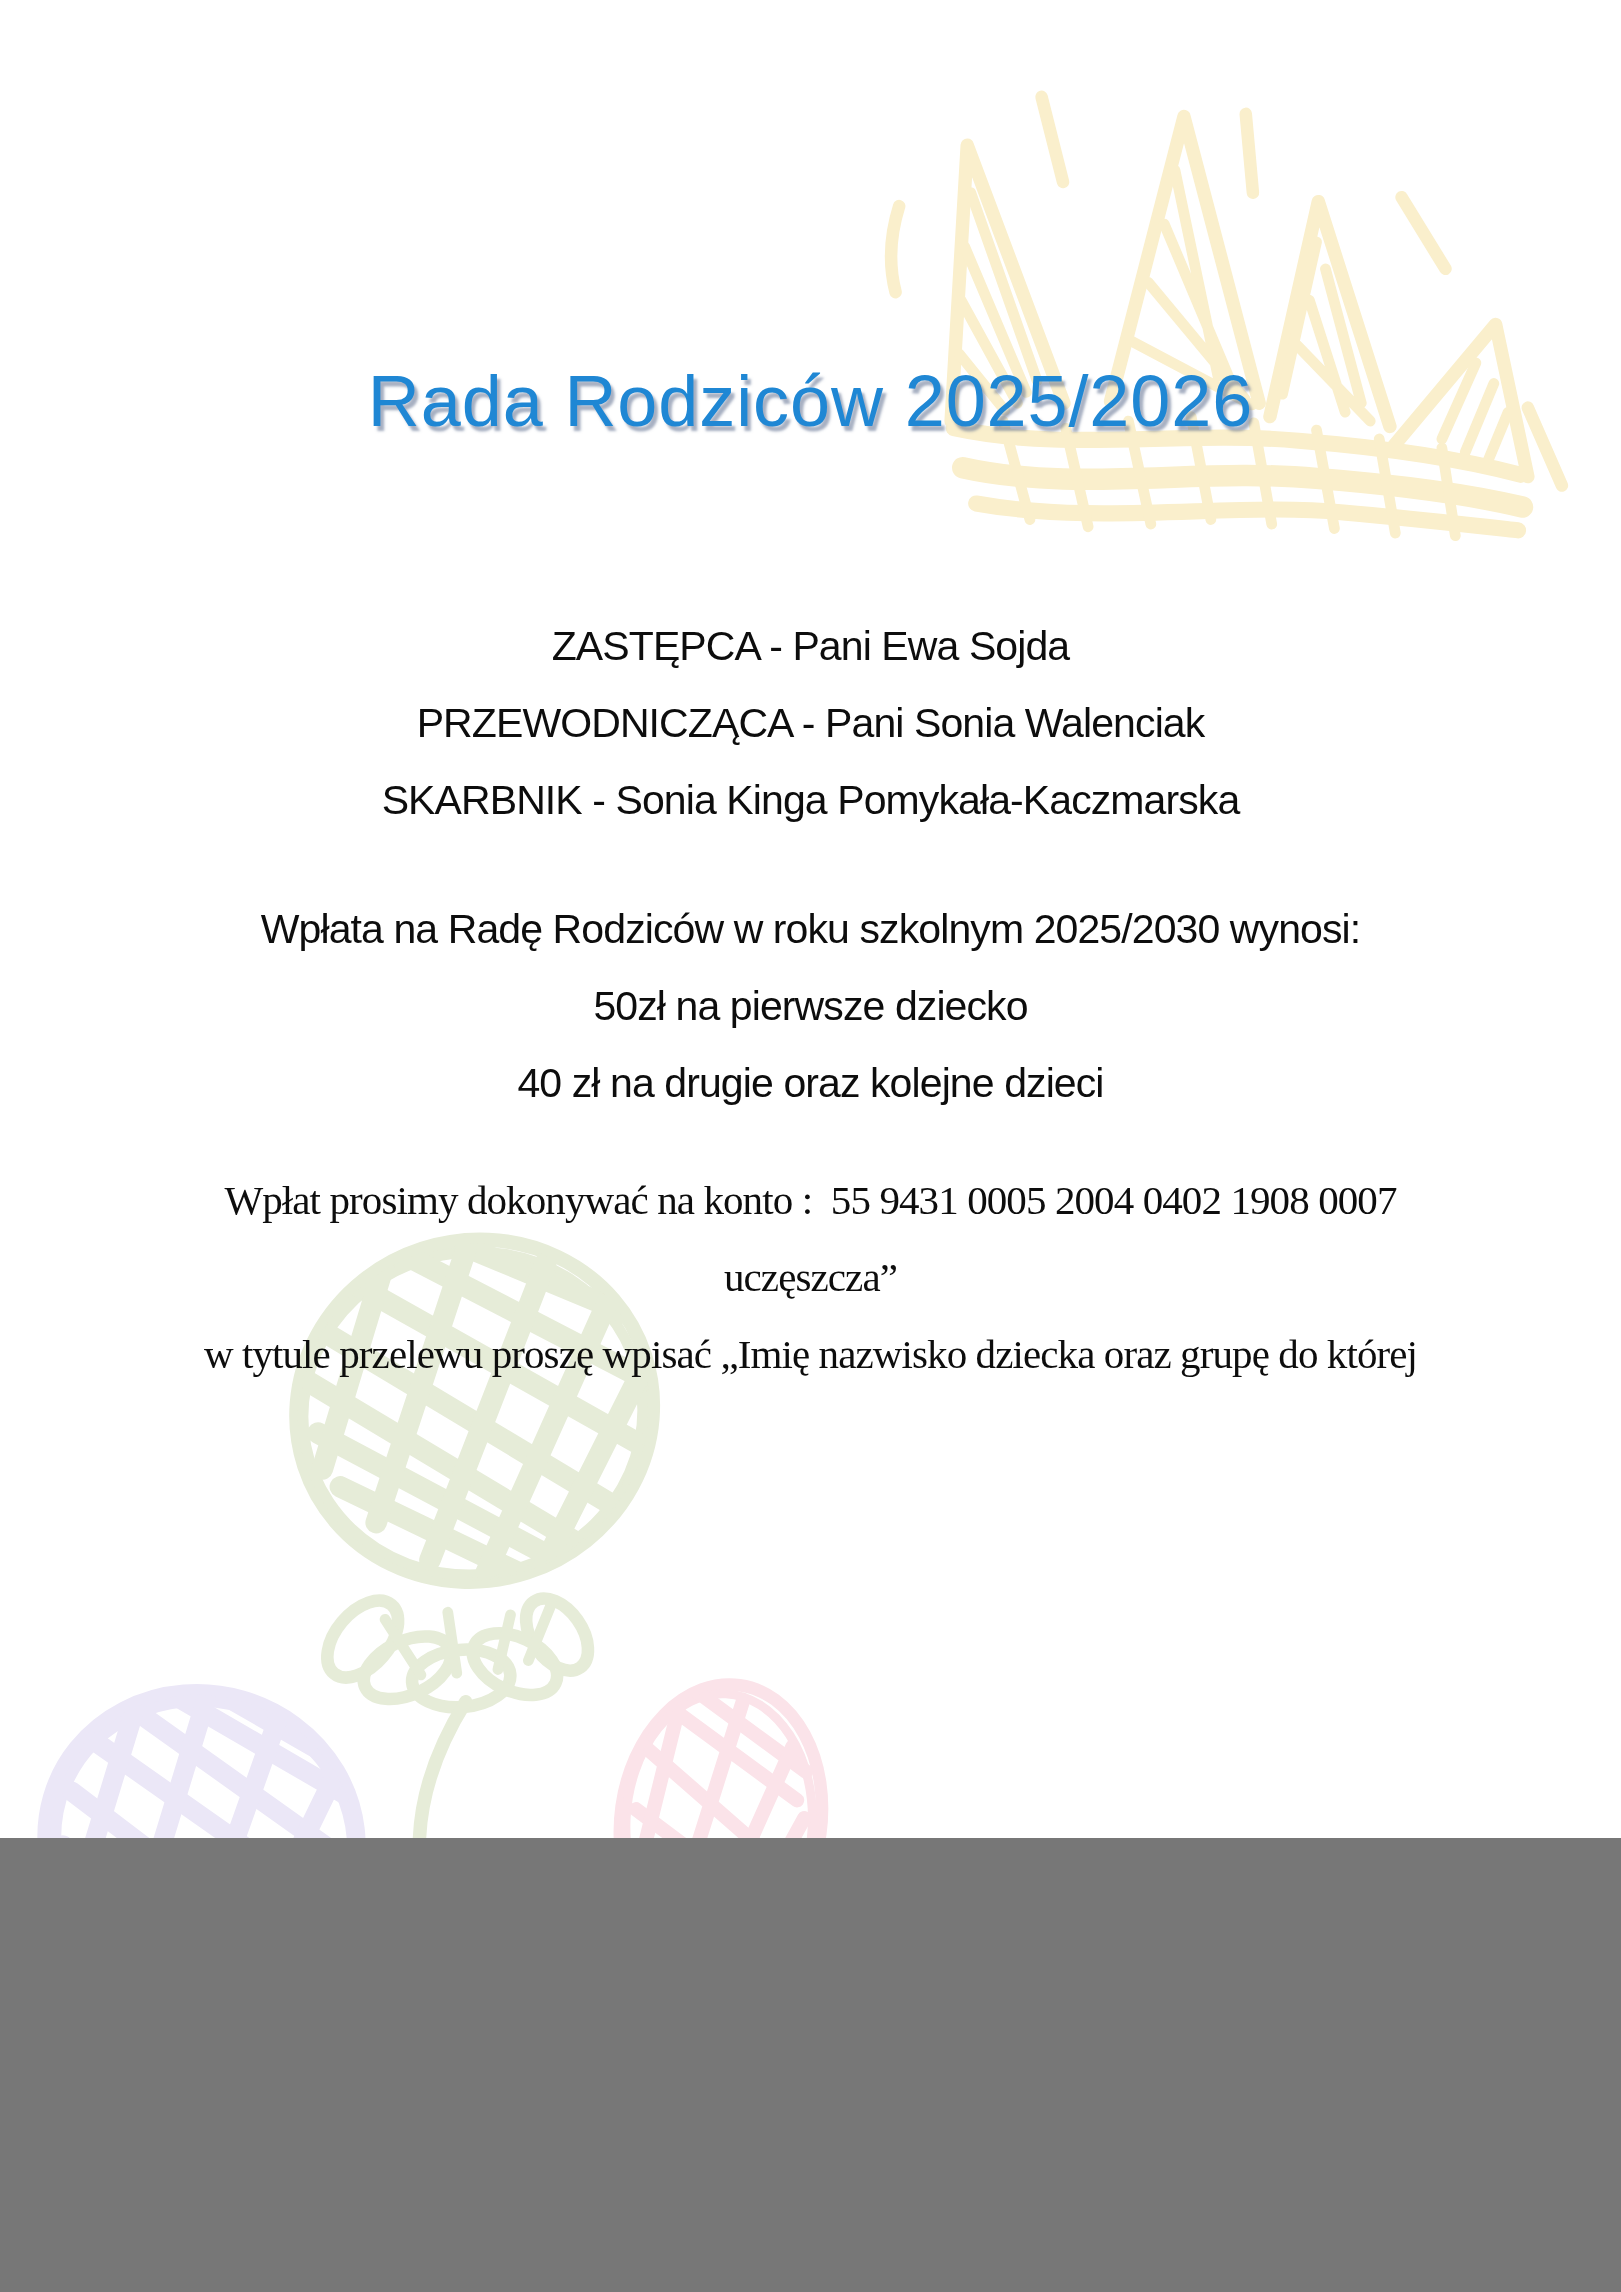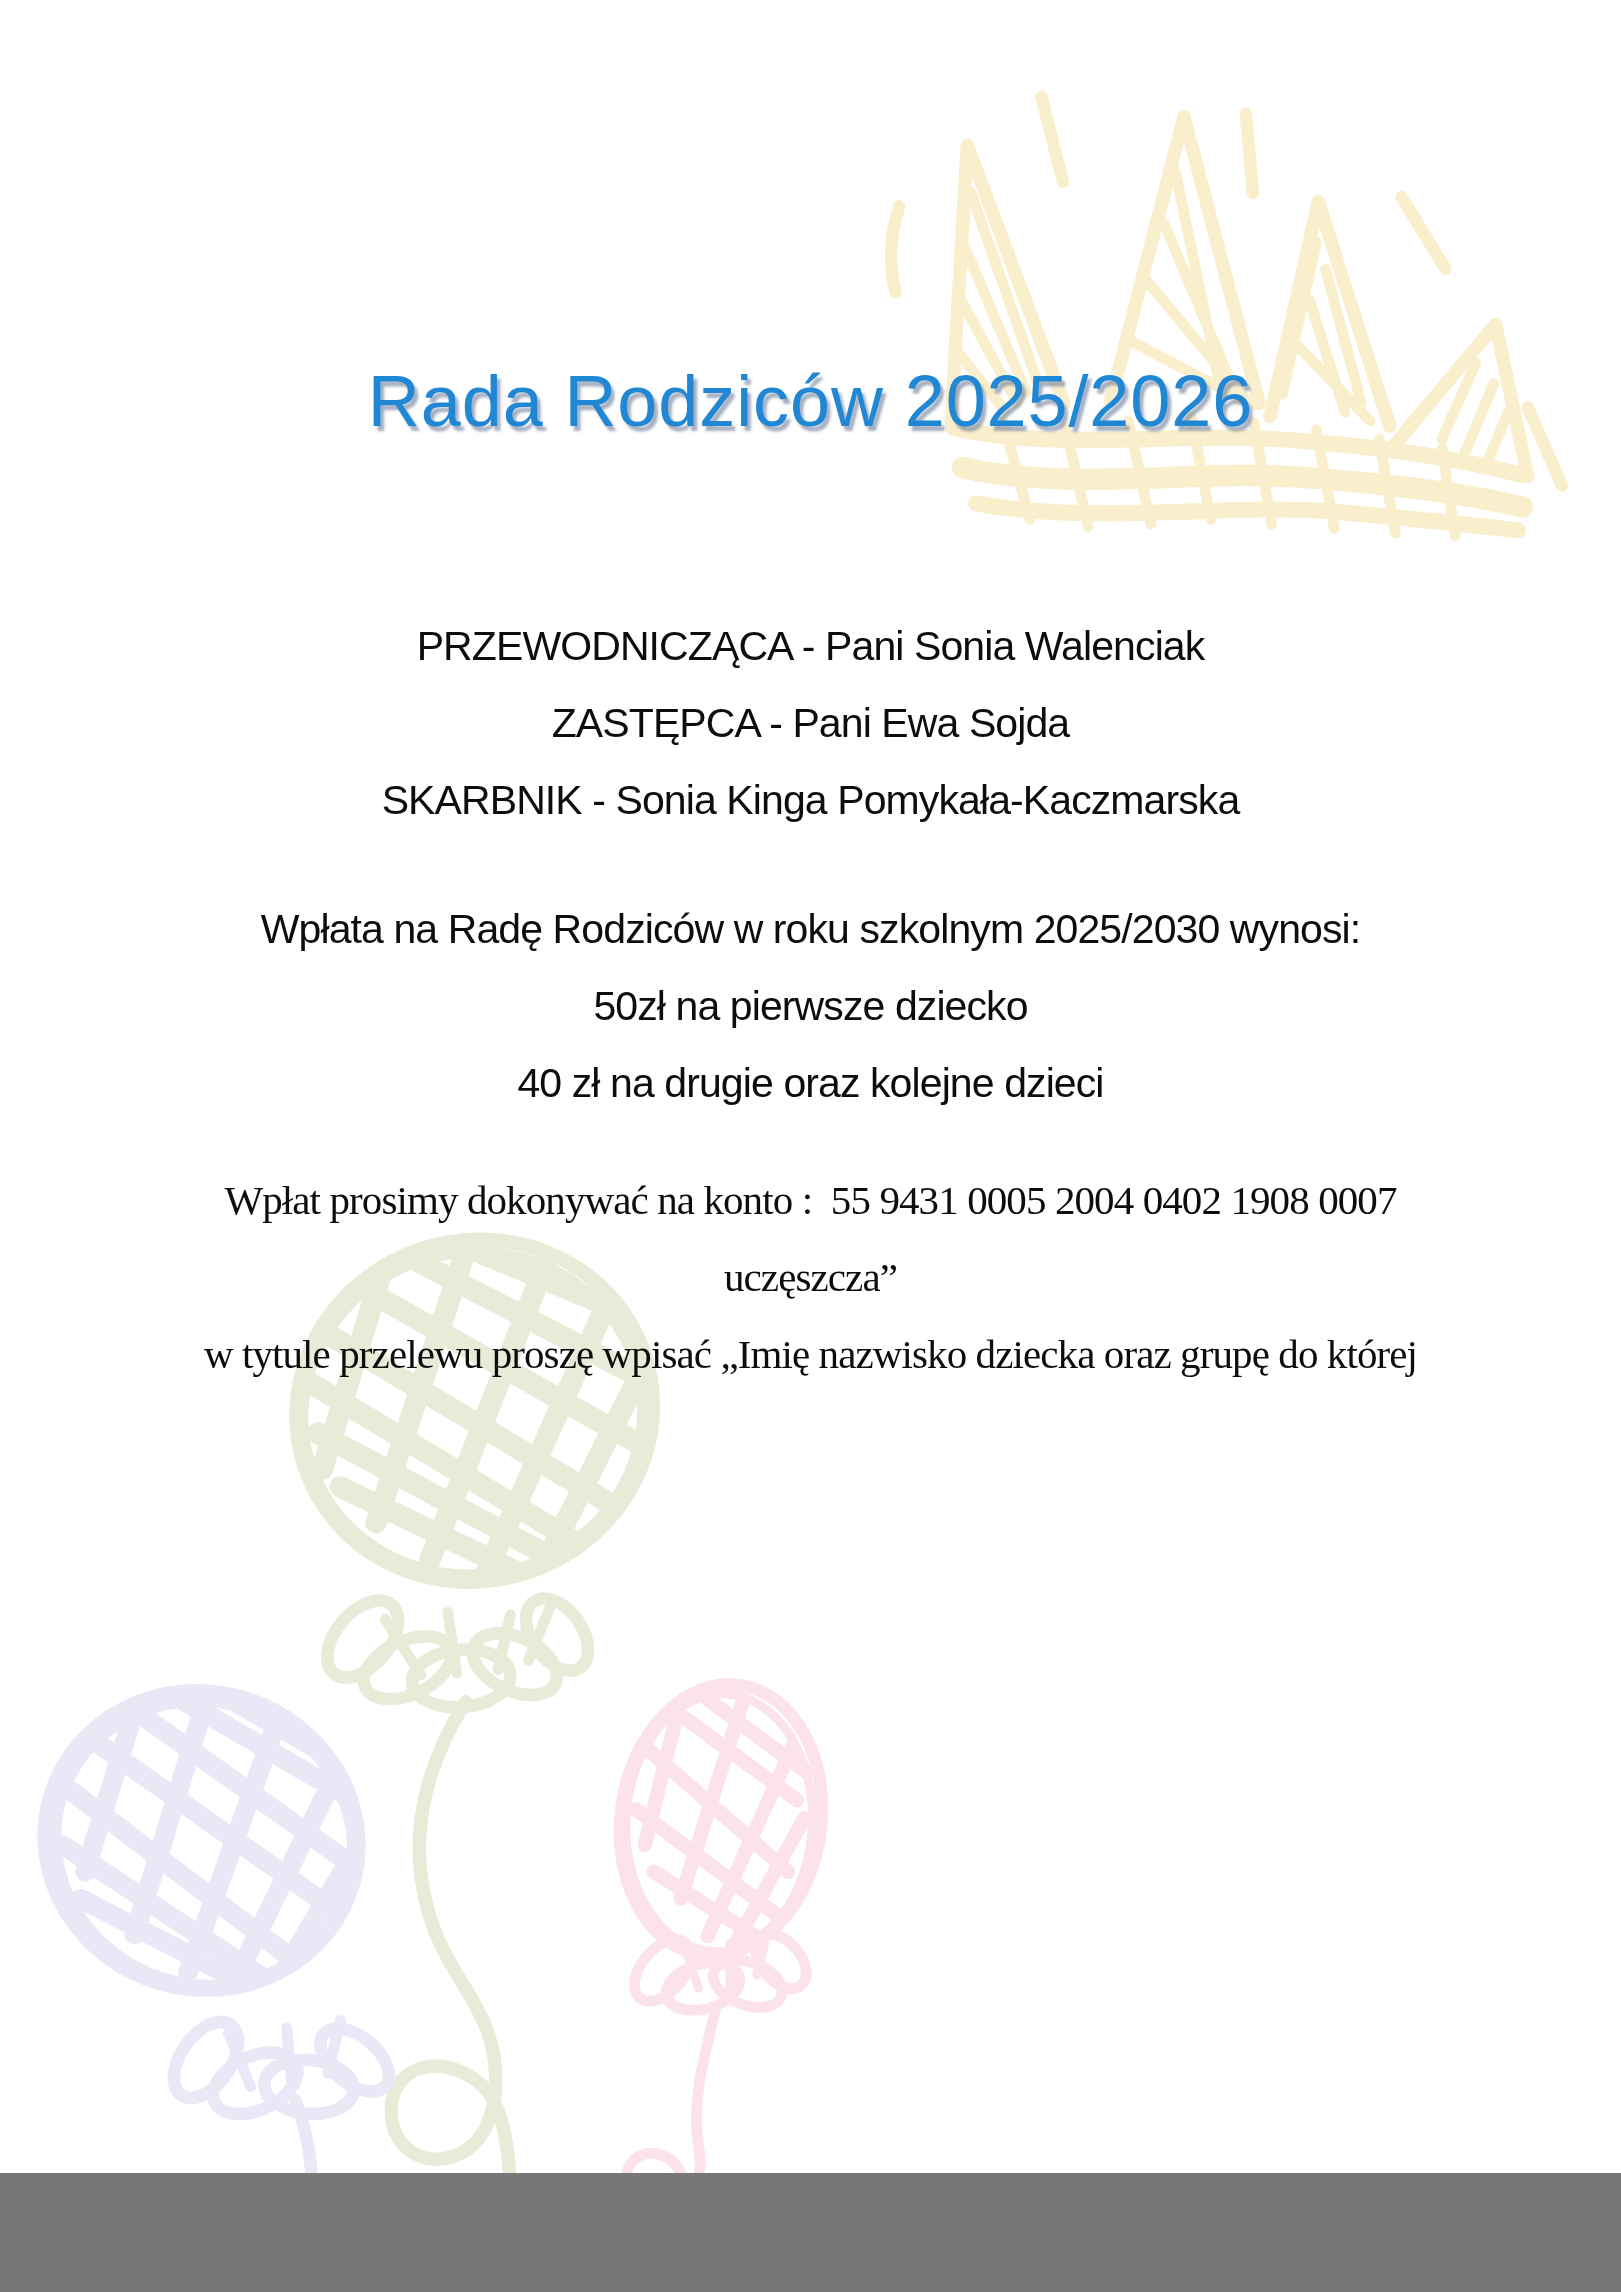--- a/index.html
+++ b/index.html
@@ -1,19 +1,19 @@
 <!DOCTYPE html>
 <html style="font-size:14.3px"><head>
 <meta charset="utf-8">
 <style>
   html, body { margin: 0; padding: 0; background: #777; }
   .page {
     position: relative;
     width: 1621px;
-    height: 2173px;
+    height: 1838px;
     margin: 0 auto;
     background: #ffffff;
     overflow: hidden;
     font-family: "Liberation Sans", sans-serif;
   }
   .doodles {
     position: absolute;
     left: 0; top: 0;
     width: 1621px; height: 2293px;
     z-index: 0;
@@ -152,22 +152,22 @@
 
       <path stroke-width="12" d="M800,2240 C785,2300 772,2350 780,2395 C786,2430 776,2465 745,2472 C715,2479 692,2455 700,2425 C708,2395 750,2398 762,2430 C772,2458 760,2520 752,2560"></path>
     </g>
   </svg>
 
   <div class="textlayer">
 
     <h1 class="page-title">Rada Rodziców 2025/2026</h1>
 
     <div class="block block-board">
+      <span class="line">ZASTĘPCA - Pani Ewa Sojda</span>
       <span class="line">PRZEWODNICZĄCA - Pani Sonia Walenciak</span>
-      <span class="line">ZASTĘPCA - Pani Ewa Sojda</span>
       <span class="line">SKARBNIK - Sonia Kinga Pomykała-Kaczmarska</span>
     </div>
 
     <div class="block block-payment">
       <span class="line">Wpłata na Radę Rodziców w roku szkolnym 2025/2030 wynosi:</span>
       <span class="line">50zł na pierwsze dziecko</span>
       <span class="line">40 zł na drugie oraz kolejne dzieci</span>
     </div>
 
     <div class="block block-transfer">

